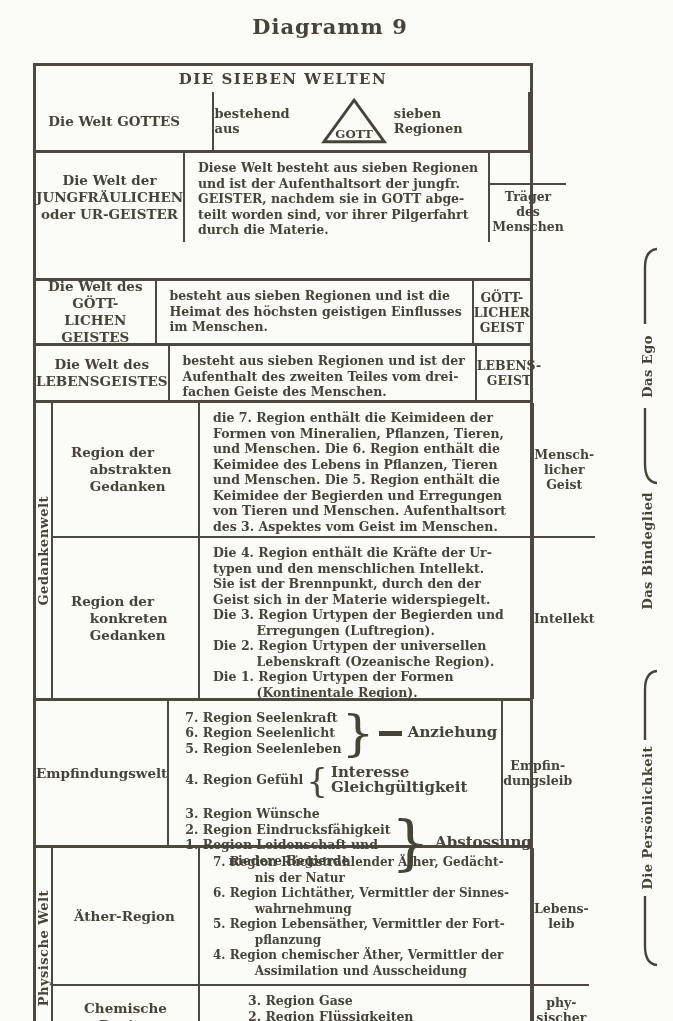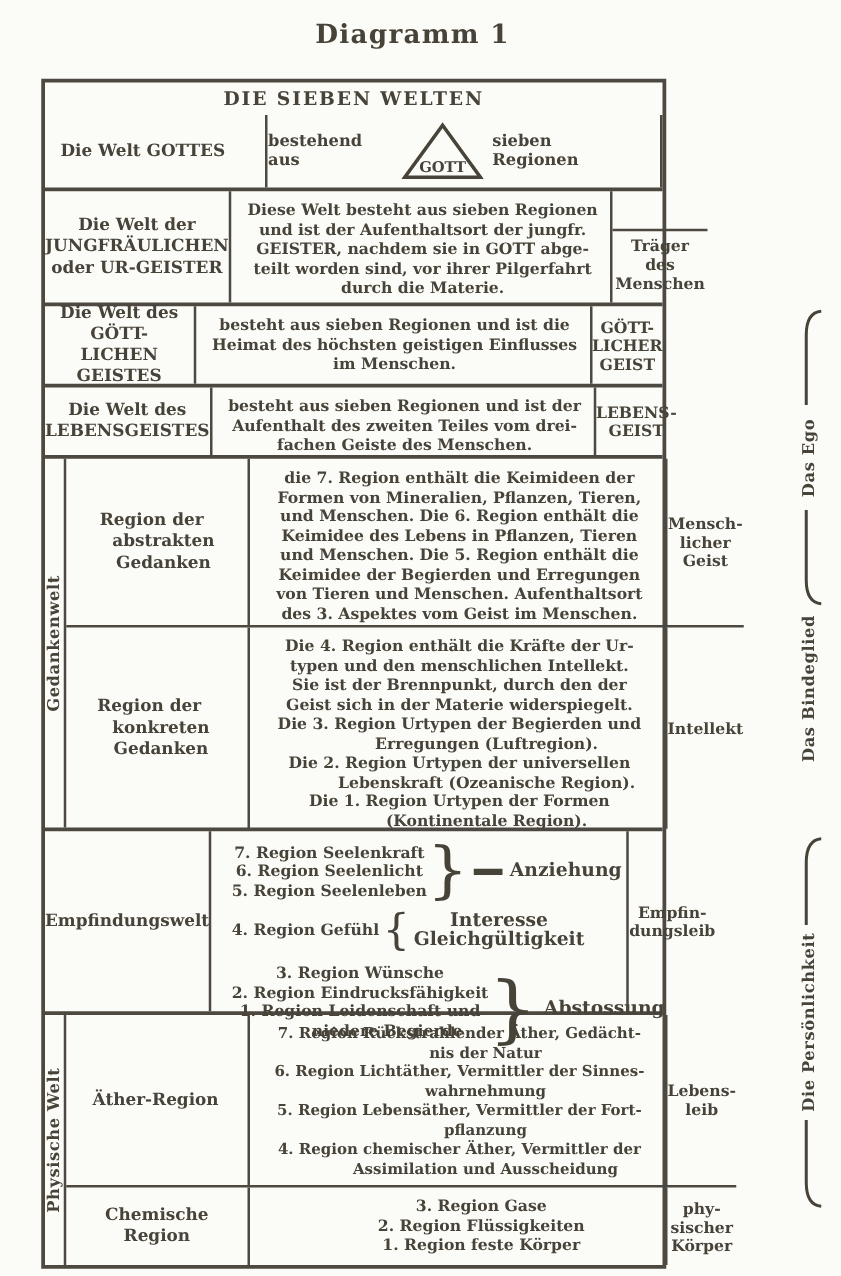--- a/index.html
+++ b/index.html
@@ -20,25 +20,25 @@
     font-size:15px;letter-spacing:1.5px;}
   .row{display:flex;}
   .bt3{border-top:3px solid var(--line);}
   .bt2{border-top:2px solid var(--line);}
   .c1{width:177px;display:flex;align-items:center;justify-content:center;
     font-size:13.5px;text-align:center;line-height:17px;}
   .c2{width:334px;border-left:2px solid var(--line);padding:7px 10px 6px 13px;
     font-size:12.5px;line-height:15.5px;}
   .c3{flex:1;border-left:2px solid var(--line);display:flex;flex-direction:column;
     align-items:center;justify-content:center;font-size:12.5px;text-align:center;line-height:15px;}
-  .pre{white-space:pre;text-align:center;}
+  .pre{white-space:pre;}
   .preline{white-space:pre-line;}
   .r1{height:58px;gap:20px;}
   .r2{height:92px;}
-  .r3{height:65px;}
+  .r3{height:65px;margin-top:36px;}
   .r4{height:57px;}
   .r6{height:147px;}
   .g5{height:298px;}
   .g7{height:203px;}
   .grouprow{display:flex;}
   .wstrip{width:30px;border-right:2px solid var(--line);display:flex;align-items:center;justify-content:center;}
   .groupbody{flex:1;display:flex;flex-direction:column;}
   .sub{display:flex;}
   .s5a{height:133px;}
   .s5b{height:163px;}
@@ -62,21 +62,21 @@
   .bracket{position:absolute;left:630px;width:34px;display:flex;flex-direction:column;
     align-items:center;justify-content:space-between;}
   .bracket svg{display:block;}
   .bracket path{fill:none;stroke:var(--ink);stroke-width:2.4px;}
 </style>
 </head>
 <body>
 
 <div class="page">
 
-  <div class="title">Diagramm 1</div>
+  <div class="title">Diagramm 9</div>
 
   <div class="tbl">
 
     <div class="thead">DIE SIEBEN WELTEN</div>
 
     <div class="row r1">
       <div class="c1 preline">Die Welt GOTTES</div>
       <div class="c2" style="padding:0;">
         <div class="mid1">
           <span>bestehend aus</span>

